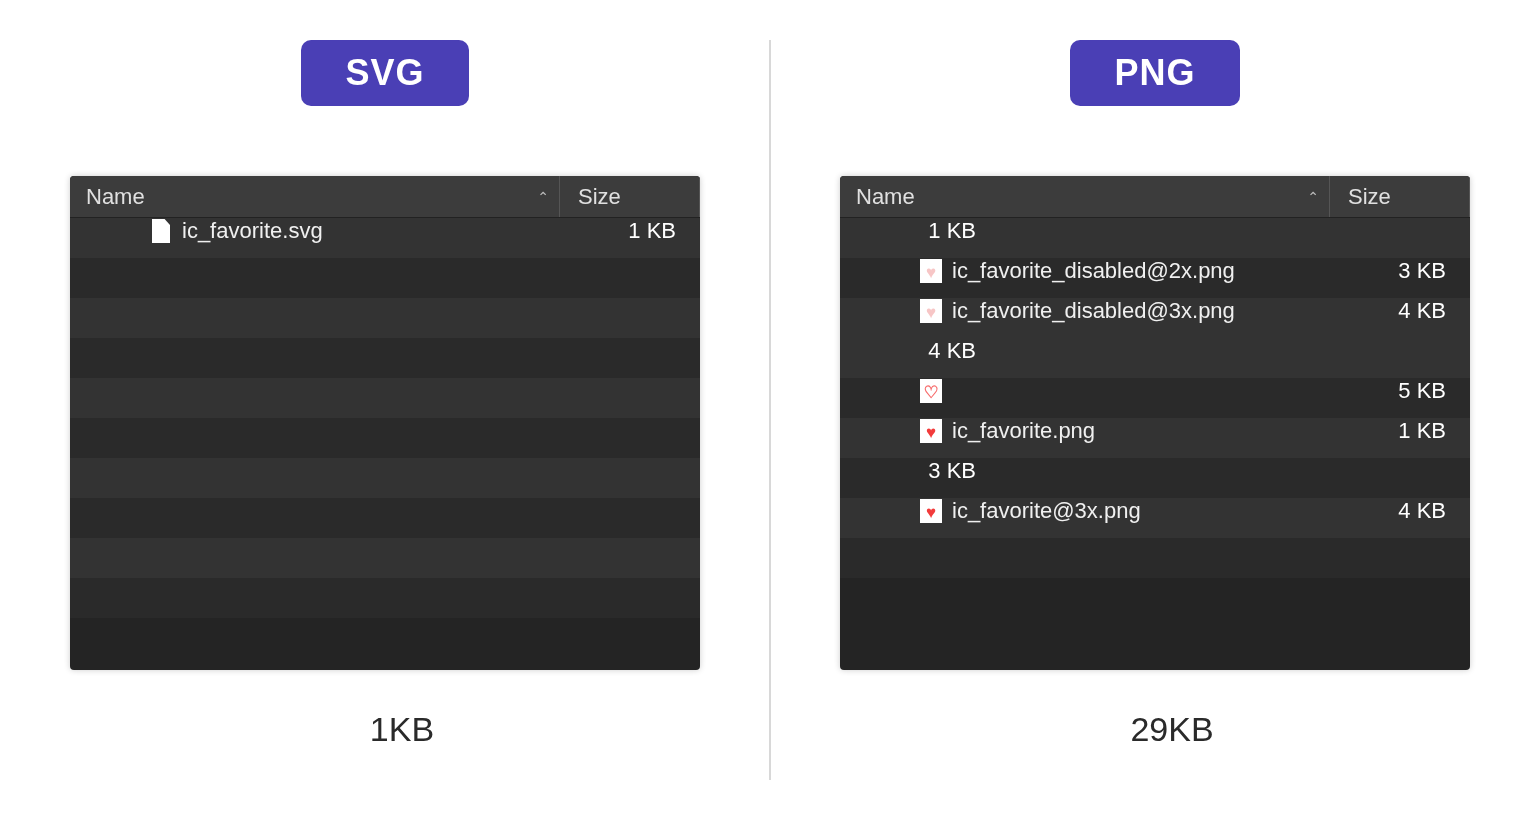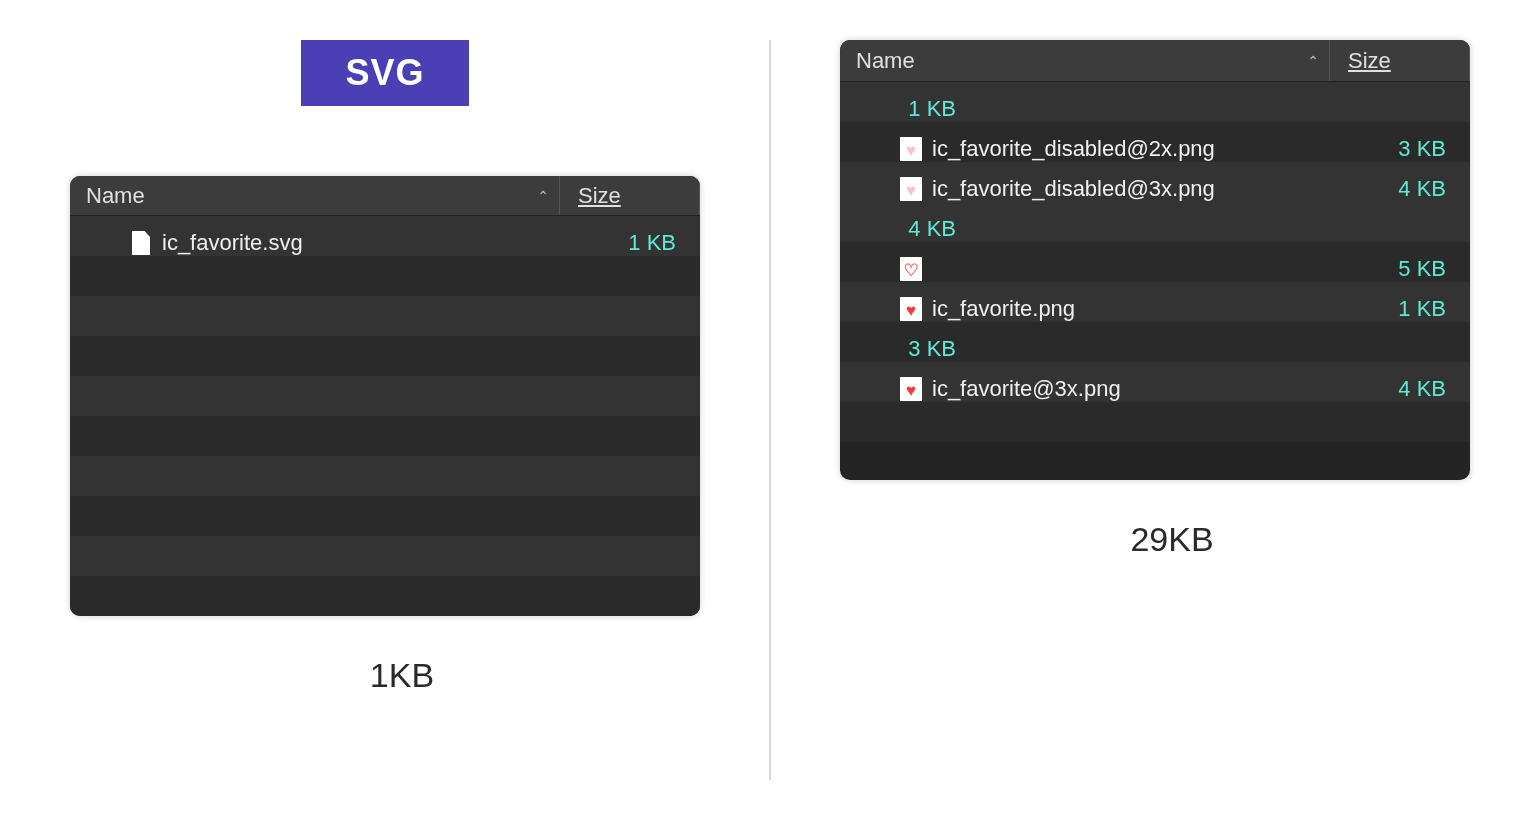--- a/index.html
+++ b/index.html
@@ -31,30 +31,30 @@
     flex-direction: column;
     align-items: center;
     padding: 40px 70px 30px;
   }
   .badge {
     background: #4a3fb5;
     color: #fff;
     font-weight: 700;
     font-size: 36px;
     padding: 12px 44px;
-    border-radius: 0;
+    border-radius: 10px;
     letter-spacing: 1px;
     margin-bottom: 70px;
   }
   .file-window {
     width: 100%;
     background: #242424;
-    border-radius: 10px;
+    border-radius: 4px;
     overflow: hidden;
-    height: 440px;
+    height: 494px;
     display: flex;
     flex-direction: column;
     box-shadow: 0 0 6px rgba(0,0,0,0.2);
   }
   .header-row {
     display: flex;
     align-items: center;
     font-size: 22px;
     color: #e0e0e0;
     background: #3c3c3c;
@@ -71,50 +71,50 @@
     height: 100%;
     padding-right: 10px;
   }
   .header-size {
     width: 140px;
     padding-left: 18px;
     border-right: 1px solid #555;
     height: 100%;
     display: flex;
     align-items: center;
-    text-decoration: underline;
   }
   .chevron {
     color: #bbb;
     font-size: 14px;
   }
   .rows {
     flex: 1;
     display: flex;
     flex-direction: column;
   }
   .row {
     display: flex;
-    align-items: flex-end;
+    align-items: flex-start;
     height: 40px;
     font-size: 22px;
+    padding-left: 20px;
   }
   .row .name-cell {
     flex: 1;
     display: flex;
     align-items: center;
     gap: 10px;
     padding-left: 60px;
     color: #f0f0f0;
   }
   .row .size-cell {
     width: 140px;
     text-align: right;
     padding-right: 24px;
-    color: #5eead4;
+    color: #ffffff;
   }
   .row-even { background: #333333; }
   .row-odd  { background: #2a2a2a; }
   .file-icon {
     width: 22px;
     height: 26px;
     display: inline-flex;
     align-items: center;
     justify-content: center;
     flex-shrink: 0;
@@ -217,20 +217,21 @@
             <div class="name-cell"></div>
             <div class="size-cell"></div>
           </div>
         </div>
     </div>
 
     <div class="total">1KB</div>
   </div>
 
   <div class="panel">
+    <div class="badge">PNG</div>
 
     <div class="file-window">
       <div class="header-row">
         <div class="header-name">
           <span>Name</span>
           <span class="chevron">⌃</span>
         </div>
         <div class="header-size">
           <span>Size</span>
         </div>

